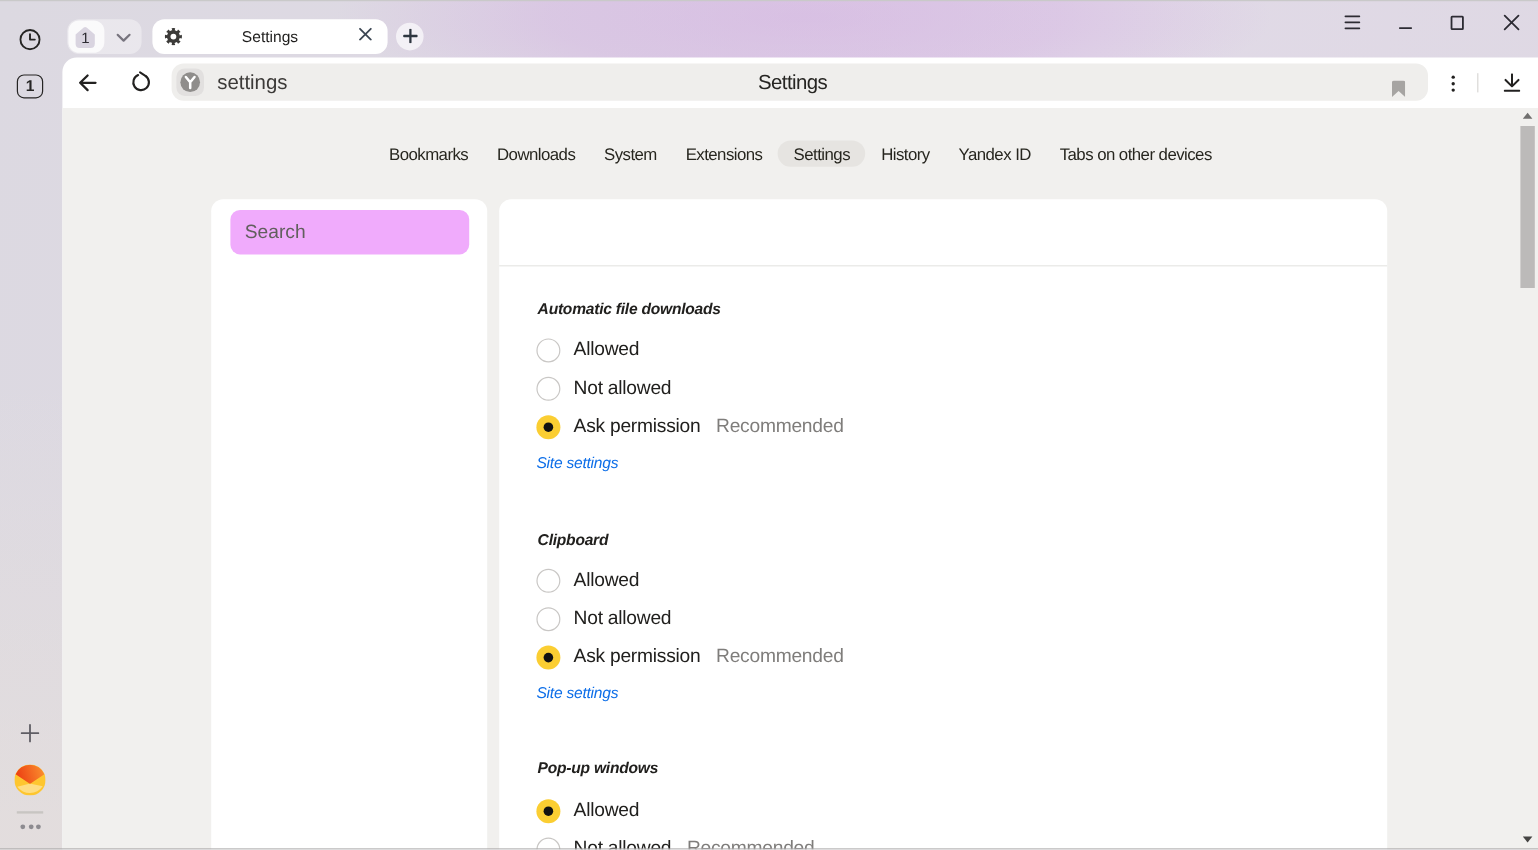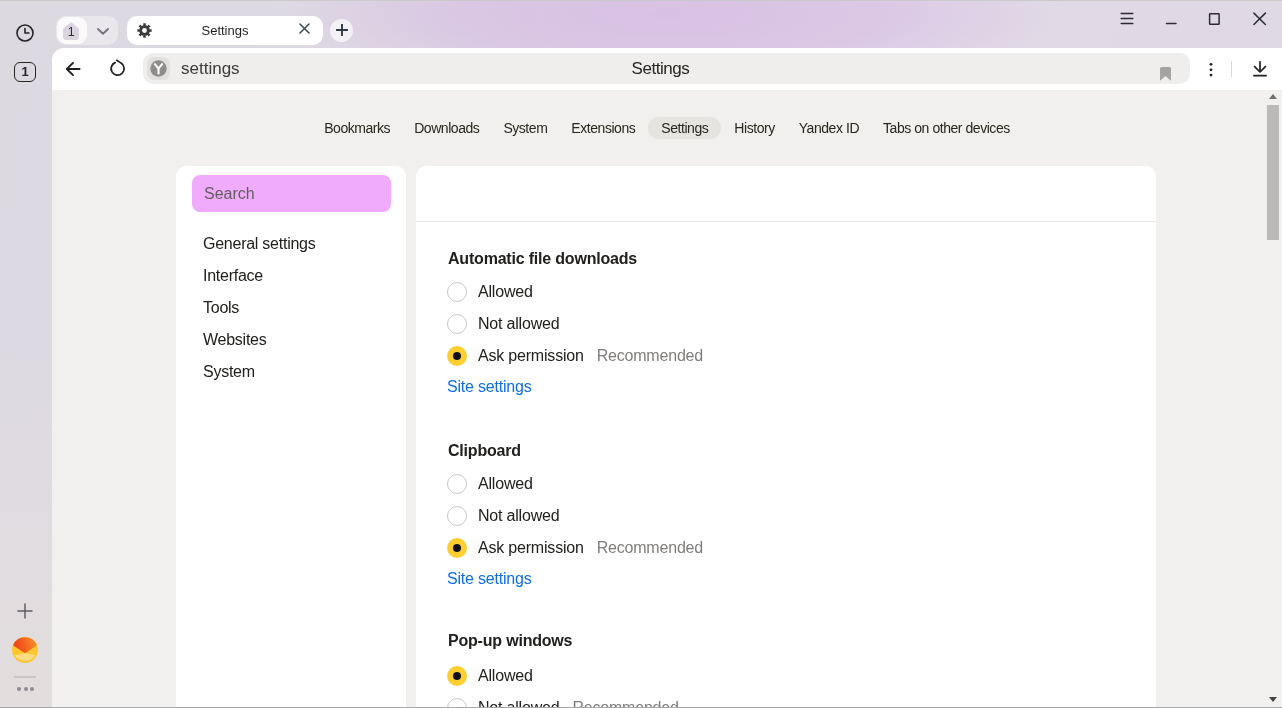--- a/index.html
+++ b/index.html
@@ -68,21 +68,21 @@
 #leftcard .search { position:absolute; left:16px; top:9px; width:199px; height:37px;
   background:#f0abfc; border-radius:8px; line-height:37px; padding-left:12px;
   font-size:16px; color:#615f5d; }
 #leftcard ul { list-style:none; position:absolute; left:27px; top:62px; }
 #leftcard li { height:32px; line-height:32px; font-size:16px; color:#21201e; letter-spacing:-0.25px; }
 #rightcard { left:364px; top:76px; width:740px; height:560px; }
 #rightcard .head { position:absolute; left:0; top:0; width:740px; height:55px; }
 #rightcard .head .chev { position:absolute; left:13px; top:22px; }
 #rightcard .head .htxt { position:absolute; left:33px; top:17px; font-size:21px; color:#1b72d8; letter-spacing:-0.45px; }
 #rightcard .hr { position:absolute; left:0; top:55px; width:740px; height:1px; background:#e7e6e4; }
-.sect { position:absolute; left:31px; font-size:16px; letter-spacing:-0.2px; }
+.sect { position:absolute; left:31px; font-size:13px; letter-spacing:-0.2px;font-style:italic; }
 .sect.title { left:32px; font-weight:bold; }
 .row { position:absolute; left:31px; height:20px; display:flex; align-items:center; letter-spacing:-0.2px; }
 .radio { width:20px; height:20px; border-radius:50%; background:#fff;
   border:1.4px solid #c9c7c5; margin-right:11px; flex:none; }
 .radio.on { border:none; background:#fbce32; position:relative; }
 .radio.on::after { content:""; position:absolute; left:6px; top:6px; width:8px; height:8px;
   border-radius:50%; background:#111; }
 .rec { color:#7f7d7b; margin-left:13px;text-align:center; }
 .link { color:#0d6ee8; }
 
@@ -211,27 +211,20 @@
         <span>Downloads</span>
         <span>System</span>
         <span>Extensions</span>
         <span class="pill">Settings</span>
         <span>History</span>
         <span>Yandex ID</span>
         <span>Tabs on other devices</span>
     </div>
     <div class="card" id="leftcard">
       <div class="search">Search</div>
-      <ul>
-        <li>General settings</li>
-        <li>Interface</li>
-        <li>Tools</li>
-        <li>Websites</li>
-        <li>System</li>
-      </ul>
     </div>
     <div class="card" id="rightcard">
       <div class="hr"></div>
 
       <div class="sect title" style="top:84px;">Automatic file downloads</div>
       <div class="row" style="top:115.5px;">
           <span class="radio"></span>
           <span>Allowed</span>
         </div>
       <div class="row" style="top:147.5px;">

